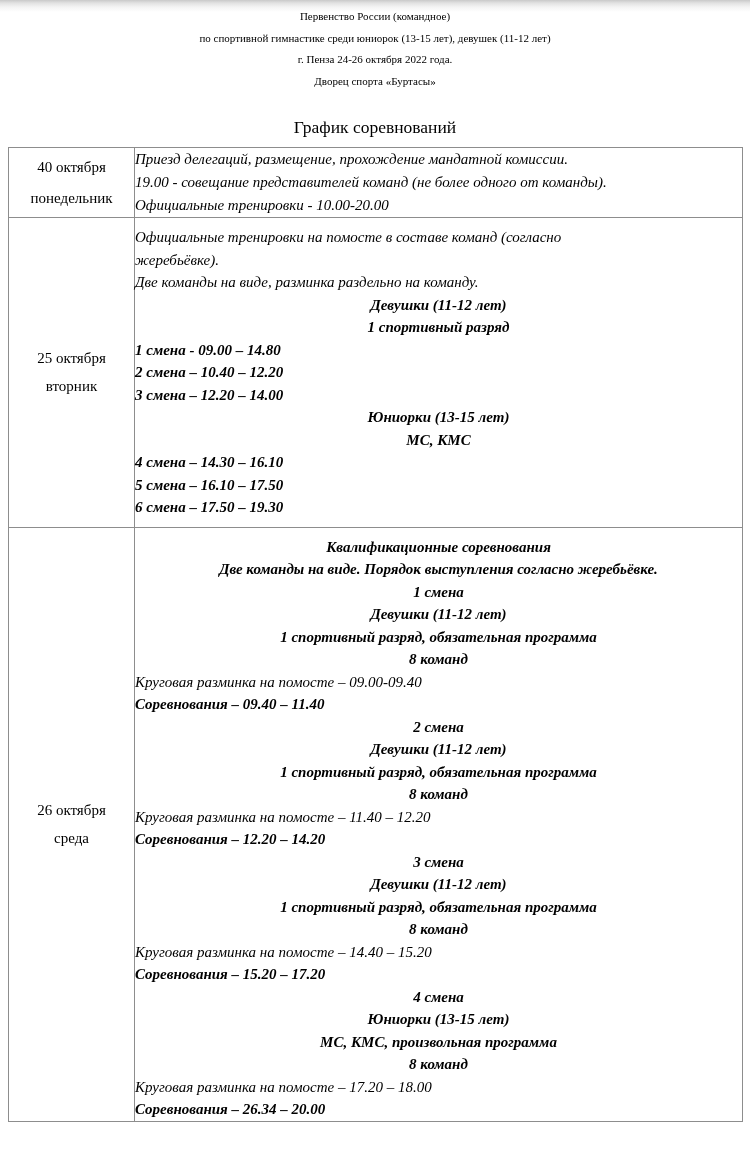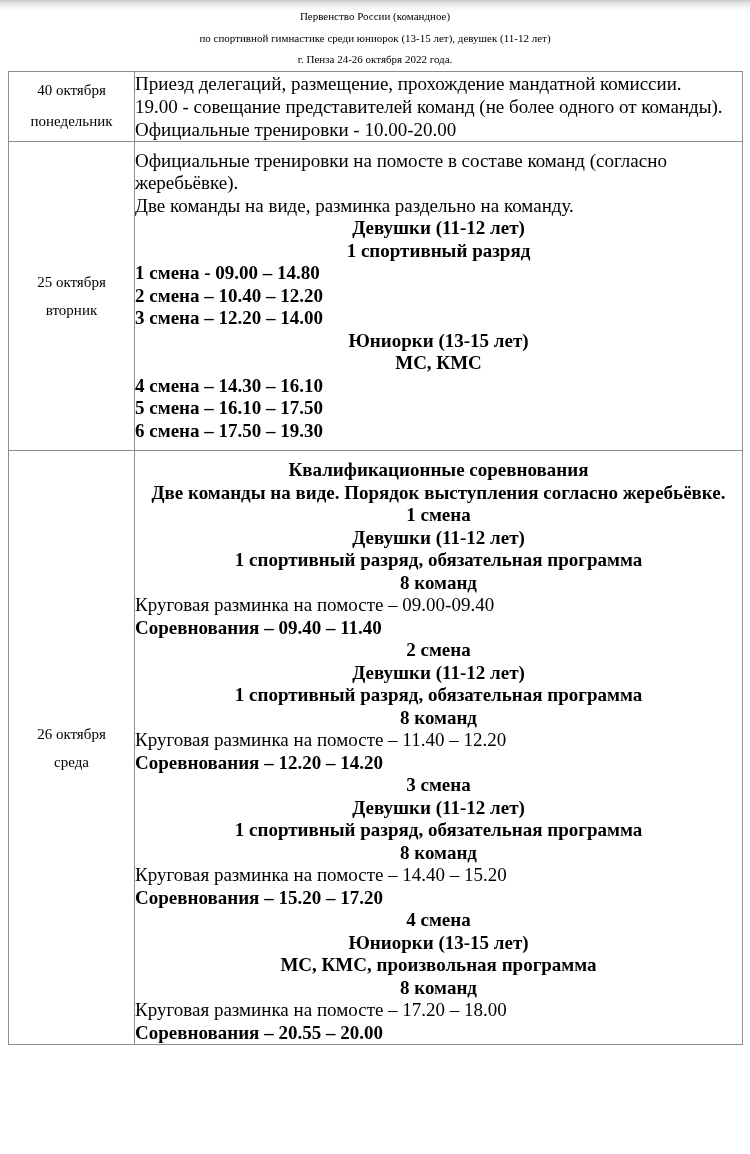--- a/index.html
+++ b/index.html
@@ -69,22 +69,23 @@
     text-align: center;
     font-size: 15px;
     line-height: 28px;
     padding: 4px 4px;
   }
   td.day-cell .dow {
     display: block;
   }
   td.detail-cell {
     padding: 7px 14px 7px 8px;
-    font-size: 19px;
+    font-size: 15px;
     line-height: 22.5px;
+    font-style: italic;
   }
 
   .ln { display: block; white-space: nowrap; }
   .ln.c { text-align: center; }
   .ln.l { text-align: left; }
   .ln.b { font-weight: bold; }
 
   
   tr.row-25 td.detail-cell { padding-top: 8px; padding-bottom: 8px; }
   tr.row-26 td.detail-cell { padding-top: 8px; margin-top: 48px; }
@@ -95,22 +96,24 @@
 <body>
 
 <div id="page">
 
   <div class="top-edge"></div>
 
   <div class="doc-header">
     <span class="hline">Первенство России (командное)</span>
     <span class="hline">по спортивной гимнастике среди юниорок (13-15 лет), девушек (11-12 лет)</span>
     <span class="hline">г. Пенза 24-26 октября 2022 года.</span>
+    <span class="hline">Дворец спорта «Буртасы»</span>
   </div>
 
+  <div class="schedule-title">График соревнований</div>
 
   <table class="schedule">
     <tbody>
 
       <tr class="row-24">
         <td class="day-cell">
           <span>40 октября</span>
           <span class="dow">понедельник</span>
         </td>
         <td class="detail-cell">
@@ -166,20 +169,20 @@
           <span class="ln c b">Девушки (11-12 лет)</span>
           <span class="ln c b">1 спортивный разряд, обязательная программа</span>
           <span class="ln c b">8 команд</span>
           <span class="ln l">Круговая разминка на помосте – 14.40 – 15.20</span>
           <span class="ln l b">Соревнования – 15.20 – 17.20</span>
           <span class="ln c b">4 смена</span>
           <span class="ln c b">Юниорки (13-15 лет)</span>
           <span class="ln c b">МС, КМС, произвольная программа</span>
           <span class="ln c b">8 команд</span>
           <span class="ln l">Круговая разминка на помосте – 17.20 – 18.00</span>
-          <span class="ln l b">Соревнования – 20.55 – 20.00</span>
+          <span class="ln l b">Соревнования – 26.34 – 20.00</span>
         </td>
       </tr>
 
     </tbody>
   </table>
 
 </div>
 
 </body></html>

